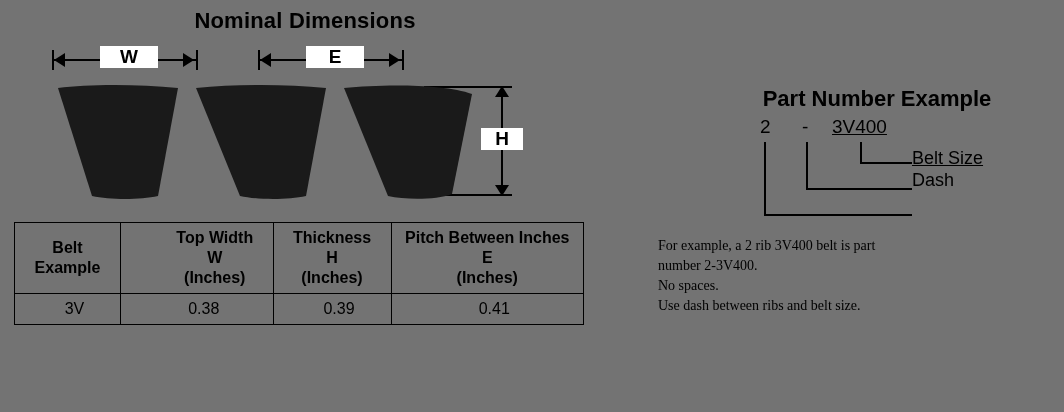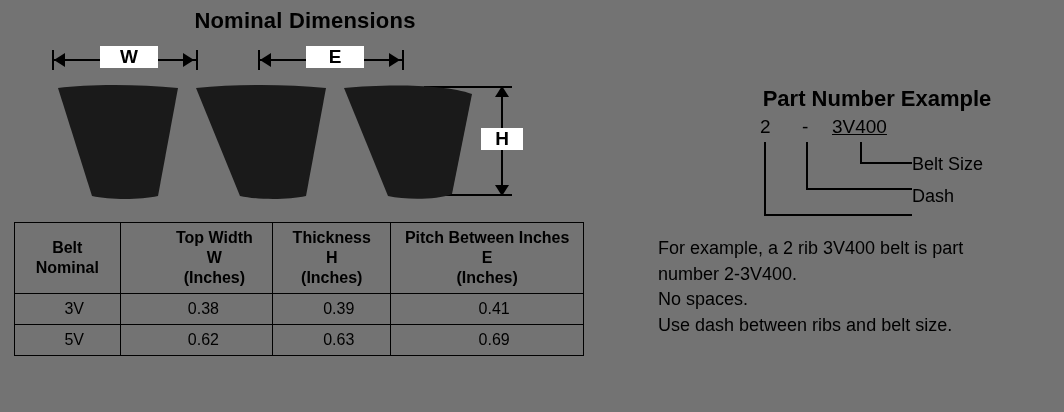--- a/index.html
+++ b/index.html
@@ -191,22 +191,23 @@
   .callout {
     position: absolute;
     font-size: 18px;
     white-space: nowrap;
   }
   #desc-text {
     position: absolute;
     left: 658px;
     top: 236px;
     width: 400px;
-    font-size: 18px;
+    font-size: 14px;
     line-height: 1.42;
+    font-family: Liberation Serif, serif;
   }
   #desc-text div { white-space: nowrap; }
 </style>
 </head>
 <body>
 
 <div id="page">
 
   <div class="title" id="nominal-title">Nominal Dimensions</div>
 
@@ -256,21 +257,21 @@
                C 388,116 358,116 340,112
                Z" fill="#1a1a1a"></path>
     </svg>
   </div>
 
   <table id="spec-table">
     <thead>
       <tr>
         <th class="col-section">
           <span>Belt</span><br>
-          <span>Nominal</span>
+          <span>Example</span>
         </th>
         <th class="col-w">
           <span>Top Width</span><br>
           <span>W</span><br>
           <span>(Inches)</span>
         </th>
         <th class="col-h">
           <span>Thickness</span><br>
           <span>H</span><br>
           <span>(Inches)</span>
@@ -282,44 +283,38 @@
         </th>
       </tr>
     </thead>
     <tbody>
       <tr>
         <td>3V</td>
         <td>0.38</td>
         <td>0.39</td>
         <td>0.41</td>
       </tr>
-      <tr>
-        <td>5V</td>
-        <td>0.62</td>
-        <td>0.63</td>
-        <td>0.69</td>
-      </tr>
     </tbody>
   </table>
 
   <div class="title" id="part-title">Part Number Example</div>
 
   <div id="pn-example">
 
     <div class="pn-token" style="left:120px; top:0;">2</div>
     <div class="pn-token" style="left:162px; top:0;">-</div>
     <div class="pn-token" style="left:192px; top:0;text-decoration:underline;">3V400</div>
 
     <div class="leader-v" style="left:220px; top:26px; height:22px;"></div>
     <div class="leader-h" style="left:220px; top:46px; width:52px;"></div>
-    <div class="callout" style="left:272px; top:38px;">Belt Size</div>
+    <div class="callout" style="left:272px; top:32px;text-decoration:underline;">Belt Size</div>
 
     <div class="leader-v" style="left:166px; top:26px; height:48px;"></div>
     <div class="leader-h" style="left:166px; top:72px; width:106px;"></div>
-    <div class="callout" style="left:272px; top:70px;">Dash</div>
+    <div class="callout" style="left:272px; top:54px;">Dash</div>
 
     <div class="leader-v" style="left:124px; top:26px; height:74px;"></div>
     <div class="leader-h" style="left:124px; top:98px; width:148px;"></div>
   </div>
 
   <div id="desc-text">
     <div>For example, a 2 rib 3V400 belt is part</div>
     <div>number 2-3V400.</div>
     <div>No spaces.</div>
     <div>Use dash between ribs and belt size.</div>

